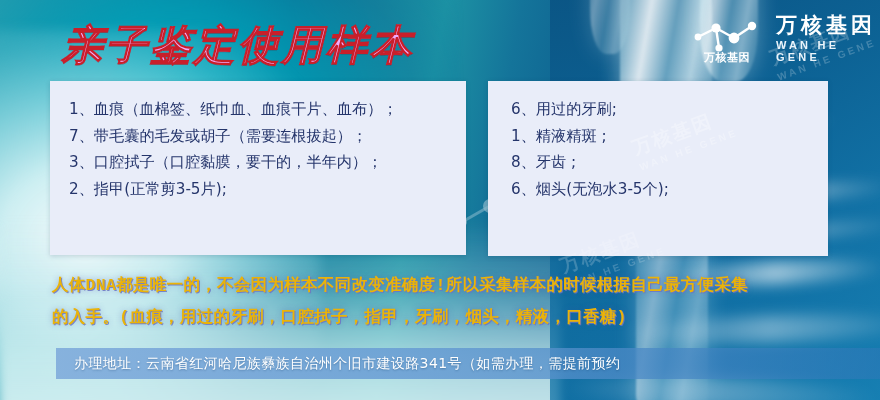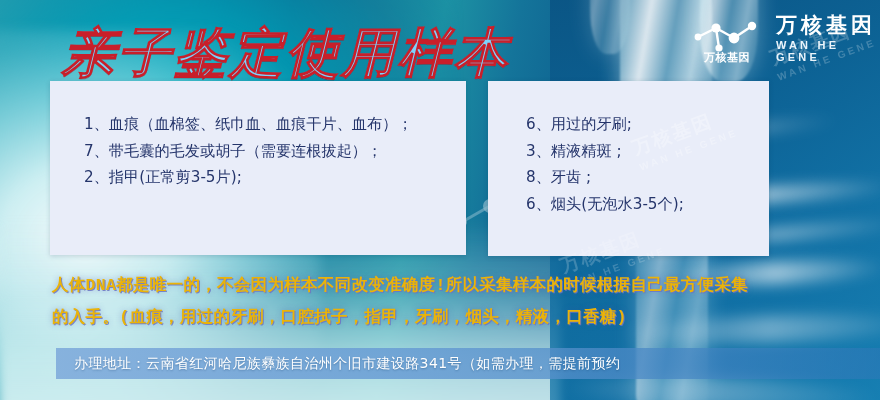--- a/index.html
+++ b/index.html
@@ -130,37 +130,37 @@
     color:#ffffff;font-size:21px;font-weight:700;letter-spacing:4px;line-height:1.05;
   }
   .brand-text .en{
     color:#eaf4fb;font-size:11px;font-weight:700;letter-spacing:3.2px;margin-top:3px;
   }
 
   
   .title{
     position:absolute;left:62px;top:18px;
     font-family:"Liberation Serif","DejaVu Serif",serif;
-    font-size:53px;font-weight:700;font-style:italic;
+    font-size:41px;font-weight:700;font-style:italic;
     letter-spacing:3px;
-    color:#7dd3fc;
+    color:#f0abfc;
     -webkit-text-stroke:1px #c81f2a;
     text-shadow:0 1px 0 rgba(120,10,18,.35);
     white-space:nowrap;
   }
 
   
   .card{
     position:absolute;background:#e9edf9;
     box-shadow:0 1px 5px rgba(0,40,70,.18);
   }
   .card-left{left:50px;top:81px;width:416px;height:174px;}
-  .card-right{left:488px;top:81px;width:281px;height:175px;}
+  .card-right{left:488px;top:81px;width:340px;height:175px;}
   .card ul{
-    list-style:none;margin:16px;padding:14px 0 0 18px;
+    list-style:none;margin:1px;padding:14px 0 0 18px;
   }
   .card li{
     color:#25356b;font-size:15.2px;line-height:26.6px;white-space:nowrap;
     font-family:"DejaVu Sans","Liberation Sans",sans-serif;
   }
   .card-right ul{padding-left:22px;}
 
   
   .note{
     position:absolute;left:52px;top:270px;width:828px;
@@ -260,28 +260,29 @@
       <div class="en">WAN HE GENE</div>
     </div>
   </div>
 
   <div class="title">亲子鉴定使用样本</div>
 
   <div class="card card-left">
     <ul>
       <li>1、血痕（血棉签、纸巾血、血痕干片、血布）；</li>
       <li>7、带毛囊的毛发或胡子（需要连根拔起）；</li>
+      <li>3、口腔拭子（口腔黏膜，要干的，半年内）；</li>
       <li>2、指甲(正常剪3-5片);</li>
     </ul>
   </div>
 
   <div class="card card-right">
     <ul>
       <li>6、用过的牙刷;</li>
-      <li>3、精液精斑 ;</li>
+      <li>1、精液精斑 ;</li>
       <li>8、牙齿 ;</li>
       <li>6、烟头(无泡水3-5个);</li>
     </ul>
   </div>
 
   <div class="wm wm-1">
     <span class="cn">万核基因</span>
     <span class="en">WAN HE GENE</span>
   </div>
   <div class="wm wm-4">

